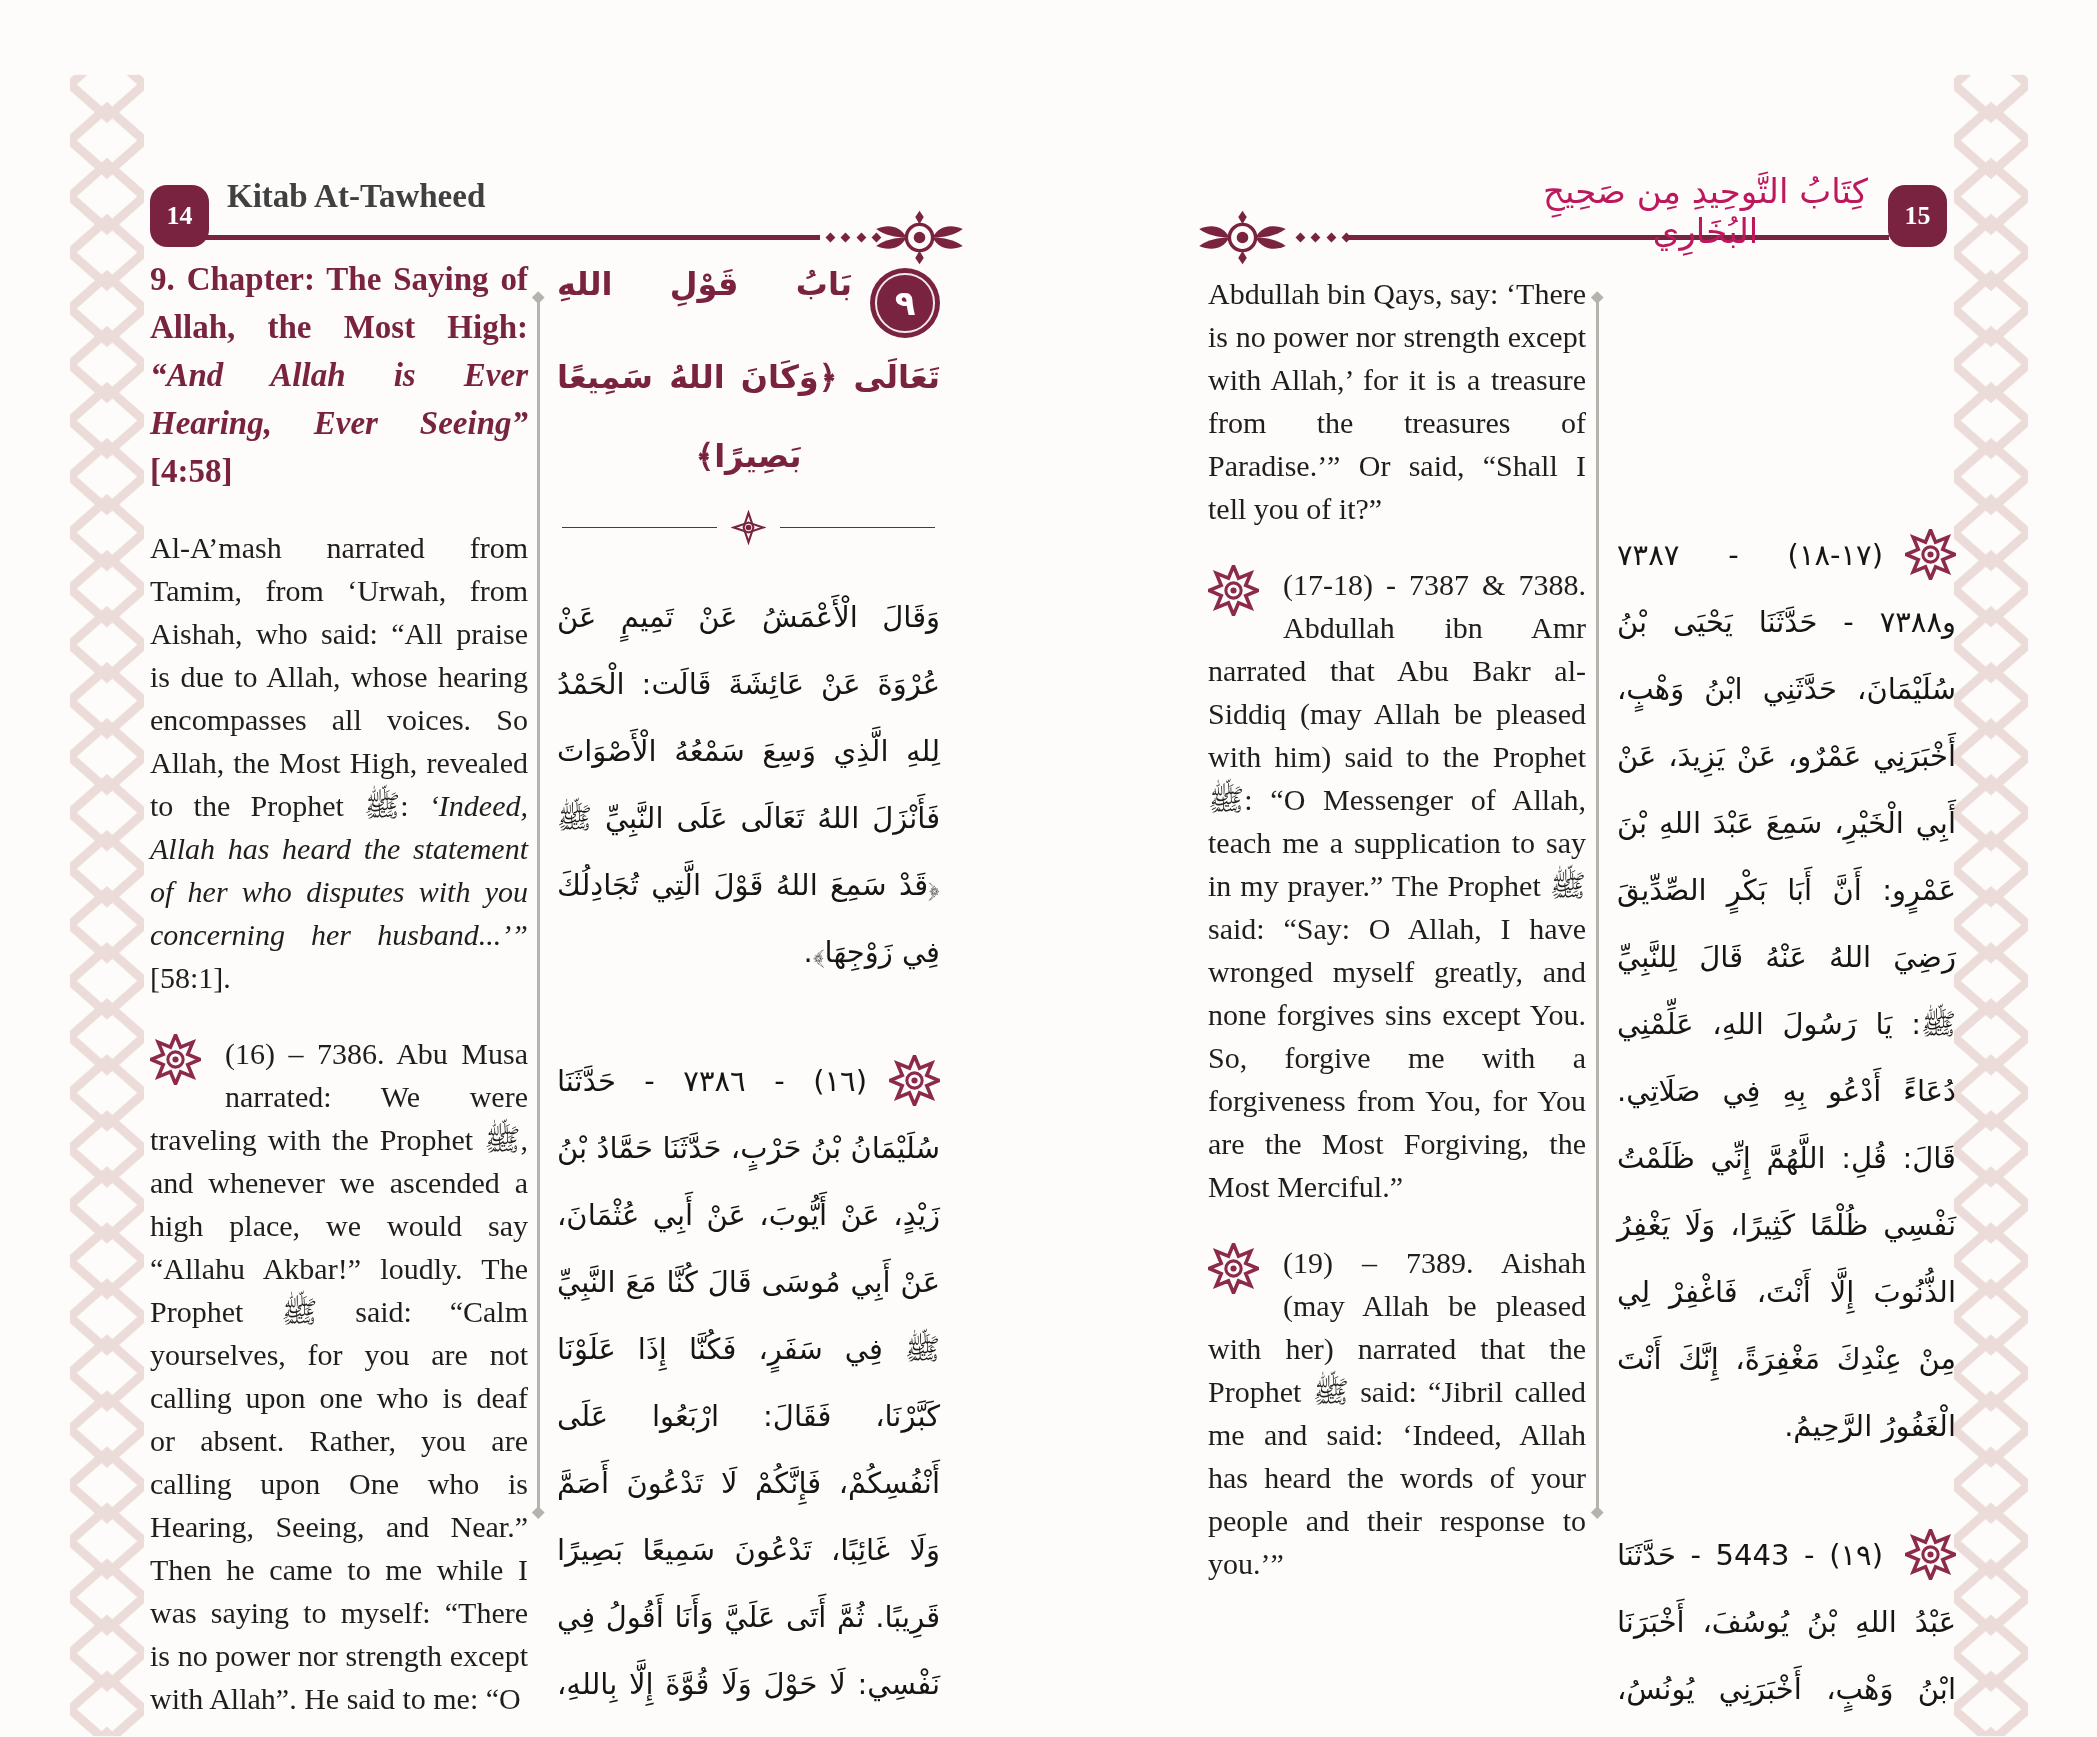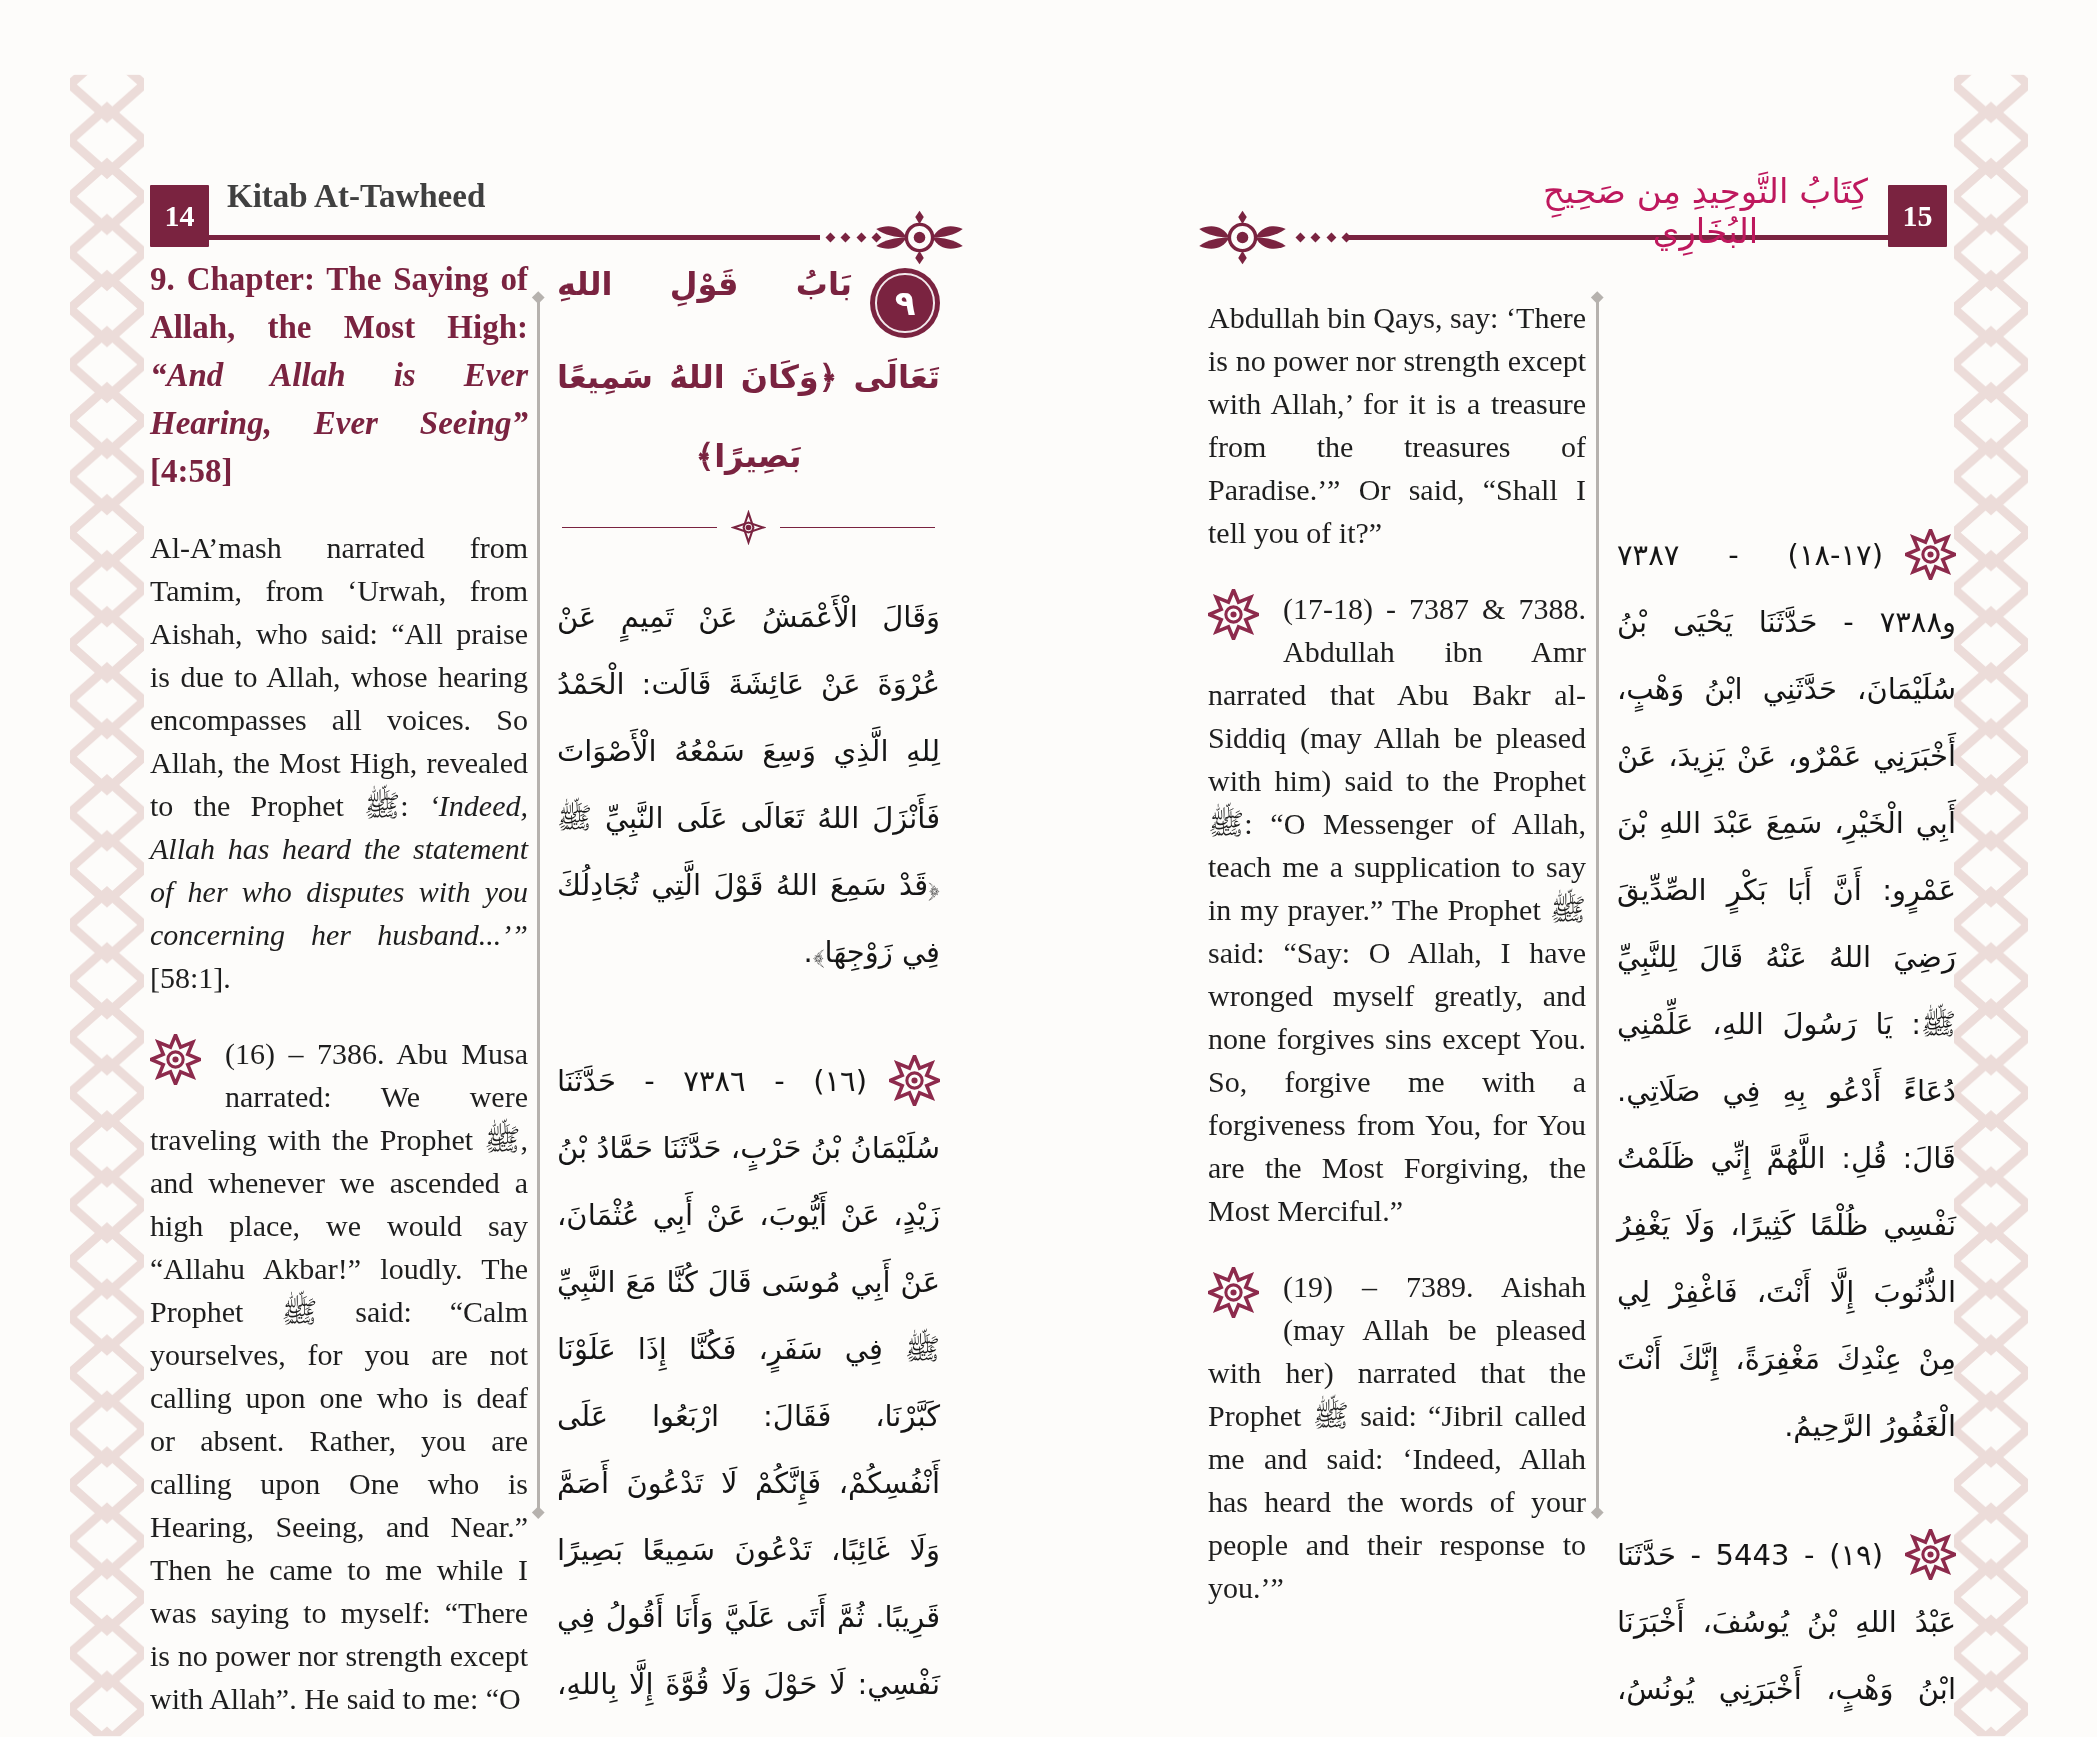--- a/index.html
+++ b/index.html
@@ -12,21 +12,21 @@
   }
   
   .border-strip{position:absolute;top:73px;width:74px;height:1665px;}
   .border-strip.left{left:70px;}
   .border-strip.right{left:1954px;}
   
   .badge{
     position:absolute;width:59px;height:62px;
     background:#7a2340;color:#fff;
     display:flex;align-items:center;justify-content:center;
-    font-size:30px;font-weight:bold;border-radius:1px;z-index:4;text-align:right;
+    font-size:26px;font-weight:bold;border-radius:17px;z-index:4;text-align:right;
   }
   #badge-14{left:150px;top:185px;}
   #badge-15{left:1888px;top:185px;}
   .running-head-en{
     position:absolute;left:227px;top:178px;
     font-size:33px;font-weight:bold;color:#404040;z-index:3;
   }
   .running-head-ar{
     position:absolute;left:1536px;top:171px;width:339px;
     direction:rtl;text-align:center;
@@ -43,21 +43,21 @@
   .fleuron{position:absolute;width:93px;height:79px;z-index:2;}
   #fleuron-left{left:873px;top:198px;}
   #fleuron-right{left:1196px;top:198px;}
   
   .eng{
     position:absolute;width:378px;
     font-size:30px;line-height:43px;color:#1e1e1e;
     text-align:justify;
   }
   #eng-left{left:150px;top:243px;}
-  #eng-right{left:1208px;top:272px;margin-top:24px;}
+  #eng-right{left:1208px;top:272px;}
   .eng p{margin:0 0 33px 0;}
   .it{font-style:italic;}
   .ch-head{
     font-size:33px;line-height:48px;font-weight:bold;color:#7a2340;
     text-align:justify;margin:12px 0 31px 0;
   }
   .rosette{float:left;width:51px;height:51px;margin:2.1px 24px 0 0;}
   .rosette.rtl{float:right;margin:7.4px 0 0 22px;}
   
   .ar{

